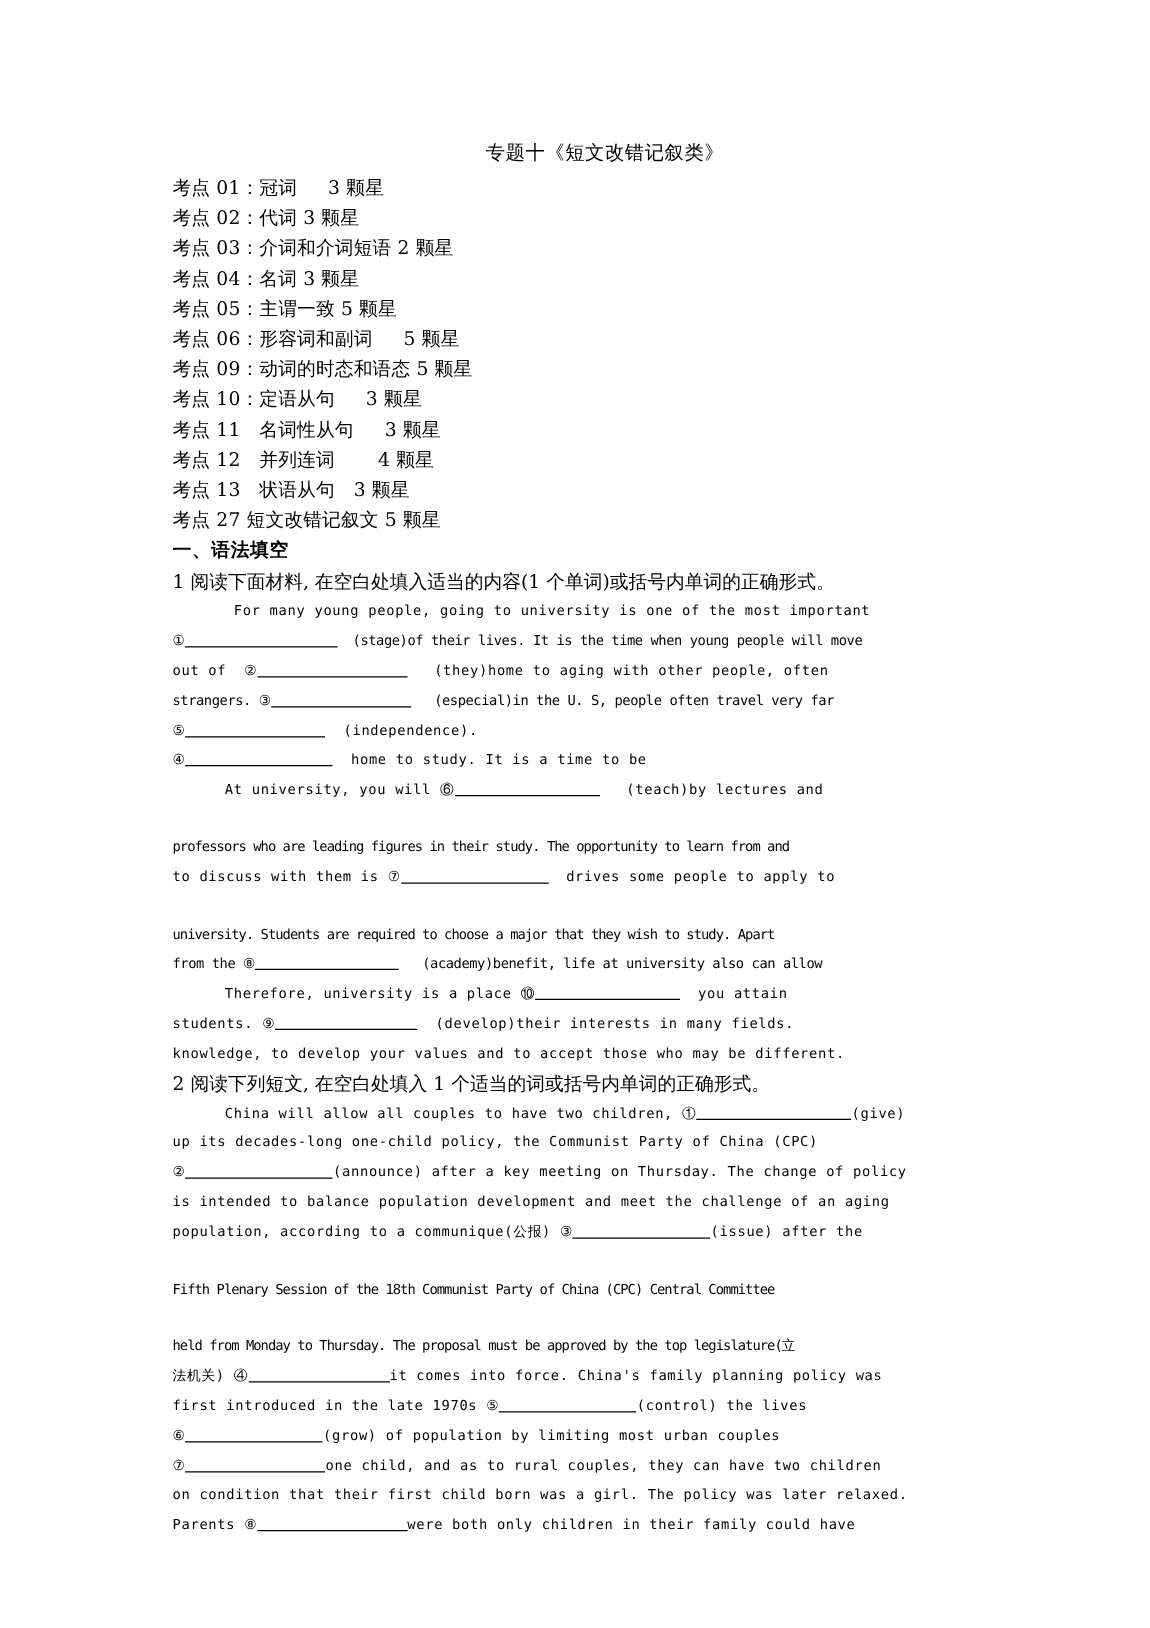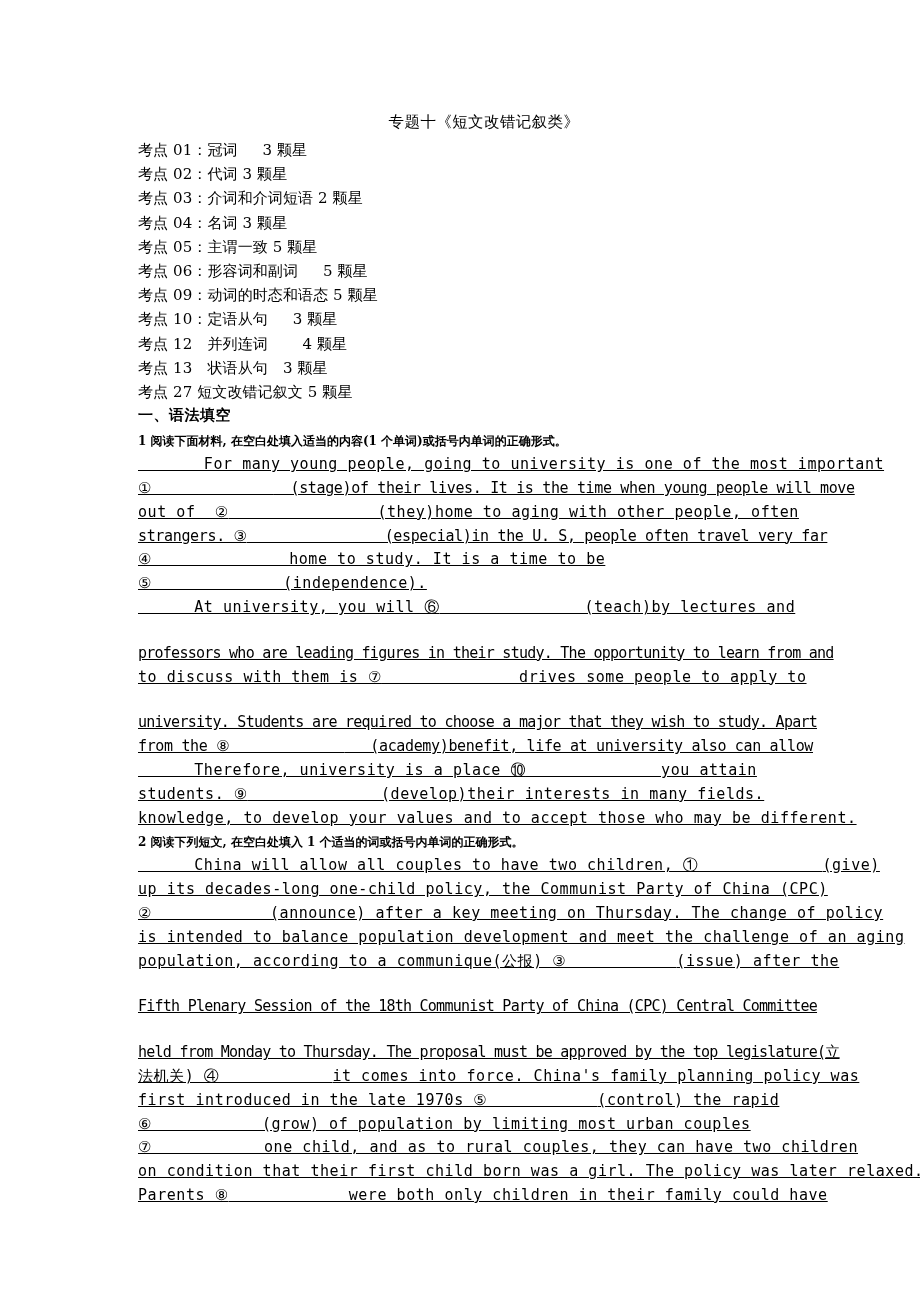--- a/index.html
+++ b/index.html
@@ -42,47 +42,45 @@
     font-family: "DejaVu Serif", "Liberation Serif", serif;
     letter-spacing: 0.1px;
   }
 
   
   .section-heading {
     font-size: 15px;
     line-height: 24px;
     font-weight: bold;
     margin: 1px 0 0 0;
-    font-family: Liberation Mono, monospace;
+    font-family: Liberation Serif, serif;
     letter-spacing: 0.5px;
   }
 
   
   .task-line {
-    font-size: 12px;
+    font-size: 15px;
     line-height: 24px;
     margin: 0;
     white-space: pre;
     font-family: "DejaVu Serif", "Liberation Serif", serif;
-    font-weight: bold;
   }
 
   
   .passage {
     margin: 0;
     font-family: "DejaVu Sans Mono", "Liberation Mono", monospace;
   }
   .pline {
-    font-size: 15px;
+    font-size: 11px;
     line-height: 23.8px;
     white-space: pre;
     letter-spacing: 0px;
     height: 23.8px;
     overflow: visible;
-    text-decoration: underline;
   }
   .pline.tight { letter-spacing: -0.35px; }
   .pline.vtight { letter-spacing: -0.75px; margin-top: 22px; }
   .pline.loose  { letter-spacing: 0.55px; }
 
   
   .blank {
     display: inline-block;
     border-bottom: 1px solid #000;
     height: 13px;
@@ -98,55 +96,56 @@
 
   <ul class="kp-list" id="kp-list">
       <li class="kp-item">考点 01：冠词　  3 颗星</li>
       <li class="kp-item">考点 02：代词 3 颗星</li>
       <li class="kp-item">考点 03：介词和介词短语 2 颗星</li>
       <li class="kp-item">考点 04：名词 3 颗星</li>
       <li class="kp-item">考点 05：主谓一致 5 颗星</li>
       <li class="kp-item">考点 06：形容词和副词　  5 颗星</li>
       <li class="kp-item">考点 09：动词的时态和语态 5 颗星</li>
       <li class="kp-item">考点 10：定语从句　  3 颗星</li>
+      <li class="kp-item">考点 11　名词性从句　  3 颗星</li>
       <li class="kp-item">考点 12　并列连词　    4 颗星</li>
       <li class="kp-item">考点 13　状语从句　3 颗星</li>
       <li class="kp-item">考点 27 短文改错记叙文 5 颗星</li>
     </ul>
 
   <div id="sections">
       <div class="section-heading">一、语法填空</div>
       <div class="task-line">1 阅读下面材料, 在空白处填入适当的内容(1 个单词)或括号内单词的正确形式。</div>
       <div class="passage">
         <div class="pline loose"><span>　　　  For many young people, going to university is one of the most important</span></div>
         <div class="pline tight"><span>①</span><span class="blank" style="width: 122px;"></span><span>  (stage)of their lives. It is the time when young people will move</span></div>
         <div class="pline loose"><span>out of  ②</span><span class="blank" style="width: 120px;"></span><span>   (they)home to aging with other people, often</span></div>
         <div class="pline tight"><span>strangers. ③</span><span class="blank" style="width: 112px;"></span><span>   (especial)in the U. S, people often travel very far</span></div>
+        <div class="pline loose"><span>⑤</span><span class="blank" style="width: 112px;"></span><span>  (independence).</span></div>
         <div class="pline loose"><span>④</span><span class="blank" style="width: 118px;"></span><span>  home to study. It is a time to be</span></div>
-        <div class="pline loose"><span>⑤</span><span class="blank" style="width: 112px;"></span><span>  (independence).</span></div>
         <div class="pline loose"><span>　　　 At university, you will ⑥</span><span class="blank" style="width: 116px;"></span><span>   (teach)by lectures and</span></div>
         <div class="pline vtight"><span>professors who are leading figures in their study. The opportunity to learn from and</span></div>
         <div class="pline loose"><span>to discuss with them is ⑦</span><span class="blank" style="width: 118px;"></span><span>  drives some people to apply to</span></div>
         <div class="pline vtight"><span>university. Students are required to choose a major that they wish to study. Apart</span></div>
         <div class="pline tight"><span>from the ⑧</span><span class="blank" style="width: 115px;"></span><span>   (academy)benefit, life at university also can allow</span></div>
         <div class="pline loose"><span>　　　 Therefore, university is a place ⑩</span><span class="blank" style="width: 116px;"></span><span>  you attain</span></div>
         <div class="pline loose"><span>students. ⑨</span><span class="blank" style="width: 114px;"></span><span>  (develop)their interests in many fields.</span></div>
         <div class="pline loose"><span>knowledge, to develop your values and to accept those who may be different.</span></div>
       </div>
       <div class="task-line">2 阅读下列短文, 在空白处填入 1 个适当的词或括号内单词的正确形式。</div>
       <div class="passage">
         <div class="pline loose"><span>　　　 China will allow all couples to have two children, ①</span><span class="blank" style="width: 124px;"></span><span>(give)</span></div>
         <div class="pline loose"><span>up its decades-long one-child policy, the Communist Party of China (CPC)</span></div>
         <div class="pline loose"><span>②</span><span class="blank" style="width: 118px;"></span><span>(announce) after a key meeting on Thursday. The change of policy</span></div>
         <div class="pline loose"><span>is intended to balance population development and meet the challenge of an aging</span></div>
         <div class="pline loose"><span>population, according to a communique(公报) ③</span><span class="blank" style="width: 110px;"></span><span>(issue) after the</span></div>
         <div class="pline vtight"><span>Fifth Plenary Session of the 18th Communist Party of China (CPC) Central Committee</span></div>
         <div class="pline vtight"><span>held from Monday to Thursday. The proposal must be approved by the top legislature(立</span></div>
         <div class="pline loose"><span>法机关) ④</span><span class="blank" style="width: 113px;"></span><span>it comes into force. China's family planning policy was</span></div>
-        <div class="pline loose"><span>first introduced in the late 1970s ⑤</span><span class="blank" style="width: 110px;"></span><span>(control) the rapid</span></div>
+        <div class="pline loose"><span>first introduced in the late 1970s ⑤</span><span class="blank" style="width: 110px;"></span><span>(control) the lives</span></div>
         <div class="pline loose"><span>⑥</span><span class="blank" style="width: 110px;"></span><span>(grow) of population by limiting most urban couples</span></div>
         <div class="pline loose"><span>⑦</span><span class="blank" style="width: 112px;"></span><span>one child, and as to rural couples, they can have two children</span></div>
         <div class="pline loose"><span>on condition that their first child born was a girl. The policy was later relaxed.</span></div>
         <div class="pline loose"><span>Parents ⑧</span><span class="blank" style="width: 120px;"></span><span>were both only children in their family could have</span></div>
       </div>
     </div>
 
 </div>
 
 </body></html>

